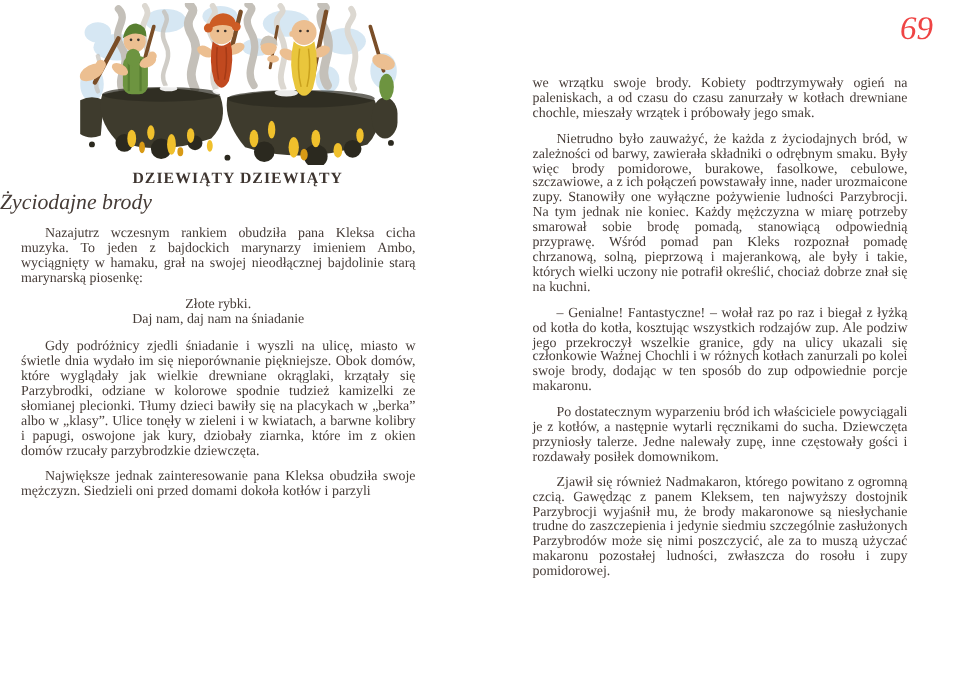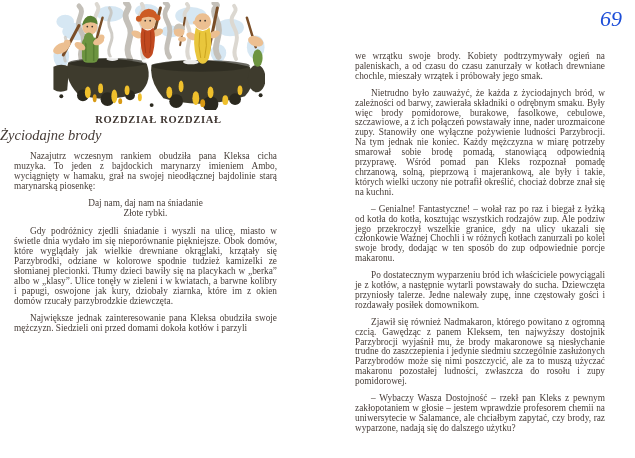--- a/index.html
+++ b/index.html
@@ -18,21 +18,21 @@
   .illu-wrap svg{display:block;width:212px;height:108px}
 
   .kicker{margin-top:4px;text-align:center;font-weight:bold;font-size:10.5px;letter-spacing:.7px;color:#3e3530}
   .chapter-title{margin-top:2px;text-align:left;font-style:italic;font-size:14.5px}
 
   .text-col{margin:8px 0 0 14px;width:263px;font-size:9.3px;line-height:9.9px;text-align:justify;hyphens:auto}
   .page-right .text-col{margin:52px 0 0 38px;width:250px}
 
   p.para{margin:0 0 7px;text-indent:16px}
   .verse{text-align:center;margin:2px 0 9px;text-indent:0}
-  .page-num{position:absolute;top:8px;right:13px;font-size:22px;font-style:italic;line-height:1;color:#1d4ed8}
+  .page-num{position:absolute;top:8px;right:13px;font-size:22px;font-style:italic;line-height:1;color:#ef4444}
 </style>
 </head>
 <body>
 
 <div class="spread">
 
   <div class="page page-left">
 
     <div class="illu-wrap">
       <svg viewBox="0 0 215 110">
@@ -159,40 +159,39 @@
         </g>
 
         <g>
           <path d="M197,16 L206,46" stroke="var(--stick)" stroke-width="2.5" stroke-linecap="round"></path>
           <ellipse cx="206" cy="40" rx="8" ry="5" fill="var(--skin)" transform="rotate(20 206 40)"></ellipse>
           <ellipse cx="208" cy="57" rx="5" ry="9" fill="var(--beard-green)"></ellipse>
         </g>
       </svg>
     </div>
 
-    <div class="kicker">ROZDZIAŁ ROZDZIAŁ</div>
+    <div class="kicker">DZIEWIĄTY DZIEWIĄTY</div>
     <div class="chapter-title">Życiodajne brody</div>
 
     <div class="text-col">
       <p class="para">Nazajutrz wczesnym rankiem obudziła pana Kleksa cicha muzyka. To jeden z bajdockich marynarzy imieniem Ambo, wyciągnięty w hamaku, grał na swojej nieodłącznej bajdolinie starą marynarską piosenkę:</p>
       <div class="verse">
+        <div>Złote rybki.</div>
         <div>Daj nam, daj nam na śniadanie</div>
-        <div>Złote rybki.</div>
       </div>
       <p class="para">Gdy podróżnicy zjedli śniadanie i wyszli na ulicę, miasto w świetle dnia wydało im się nieporównanie piękniejsze. Obok domów, które wyglądały jak wielkie drewniane okrąglaki, krzątały się Parzybrodki, odziane w kolorowe spodnie tudzież kamizelki ze słomianej plecionki. Tłumy dzieci bawiły się na placykach w „berka” albo w „klasy”. Ulice tonęły w zieleni i w kwiatach, a barwne kolibry i papugi, oswojone jak kury, dziobały ziarnka, które im z okien domów rzucały parzybrodzkie dziewczęta.</p>
       <p class="para">Największe jednak zainteresowanie pana Kleksa obudziła swoje mężczyzn. Siedzieli oni przed domami dokoła kotłów i parzyli</p>
     </div>
   </div>
 
   <div class="page page-right">
     <div class="page-num">69</div>
 
     <div class="text-col">
       <p class="para" style="text-indent:0">we wrzątku swoje brody. Kobiety podtrzymywały ogień na paleniskach, a od czasu do czasu zanurzały w kotłach drewniane chochle, mieszały wrzątek i próbowały jego smak.</p>
       <p class="para">Nietrudno było zauważyć, że każda z życiodajnych bród, w zależności od barwy, zawierała składniki o odrębnym smaku. Były więc brody pomidorowe, burakowe, fasolkowe, cebulowe, szczawiowe, a z ich połączeń powstawały inne, nader urozmaicone zupy. Stanowiły one wyłączne pożywienie ludności Parzybrocji. Na tym jednak nie koniec. Każdy mężczyzna w miarę potrzeby smarował sobie brodę pomadą, stanowiącą odpowiednią przyprawę. Wśród pomad pan Kleks rozpoznał pomadę chrzanową, solną, pieprzową i majerankową, ale były i takie, których wielki uczony nie potrafił określić, chociaż dobrze znał się na kuchni.</p>
       <p class="para">– Genialne! Fantastyczne! – wołał raz po raz i biegał z łyżką od kotła do kotła, kosztując wszystkich rodzajów zup. Ale podziw jego przekroczył wszelkie granice, gdy na ulicy ukazali się członkowie Ważnej Chochli i w różnych kotłach zanurzali po kolei swoje brody, dodając w ten sposób do zup odpowiednie porcje makaronu.</p>
-      <p class="para">Po dostatecznym wyparzeniu bród ich właściciele powyciągali je z kotłów, a następnie wytarli powstawały do sucha. Dziewczęta przyniosły talerze. Jedne nalewały zupę, inne częstowały gości i rozdawały posiłek domownikom.</p>
+      <p class="para">Po dostatecznym wyparzeniu bród ich właściciele powyciągali je z kotłów, a następnie wytarli ręcznikami do sucha. Dziewczęta przyniosły talerze. Jedne nalewały zupę, inne częstowały gości i rozdawały posiłek domownikom.</p>
       <p class="para">Zjawił się również Nadmakaron, którego powitano z ogromną czcią. Gawędząc z panem Kleksem, ten najwyższy dostojnik Parzybrocji wyjaśnił mu, że brody makaronowe są niesłychanie trudne do zaszczepienia i jedynie siedmiu szczególnie zasłużonych Parzybrodów może się nimi poszczycić, ale za to muszą użyczać makaronu pozostałej ludności, zwłaszcza do rosołu i zupy pomidorowej.</p>
-      <p class="para">– Wybaczy Wasza Dostojność – rzekł pan Kleks z pewnym zakłopotaniem w głosie – jestem wprawdzie profesorem chemii na uniwersytecie w Salamance, ale chciałbym zapytać, czy brody, raz wyparzone, nadają się do dalszego użytku?</p>
     </div>
   </div>
 
 </div>
 
 </body></html>

